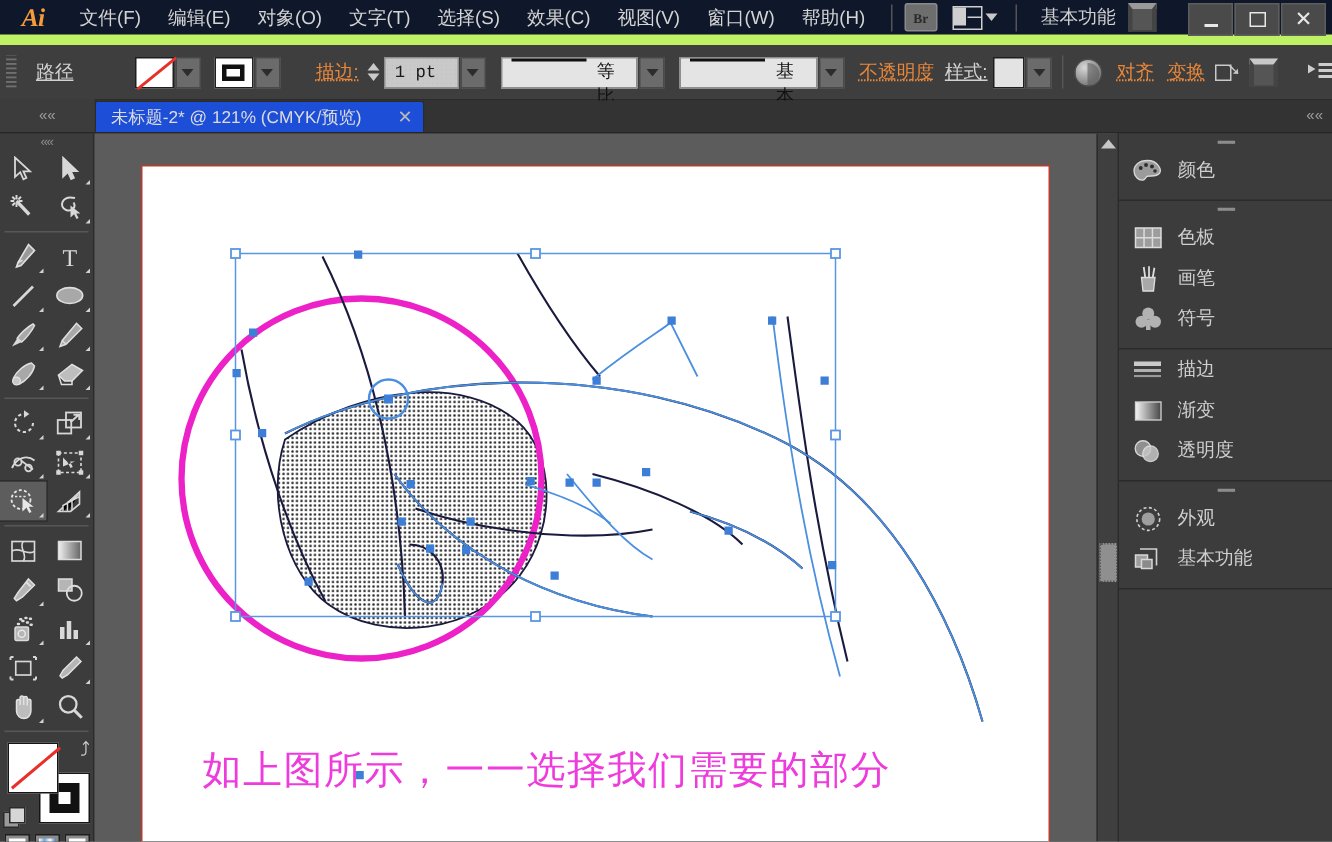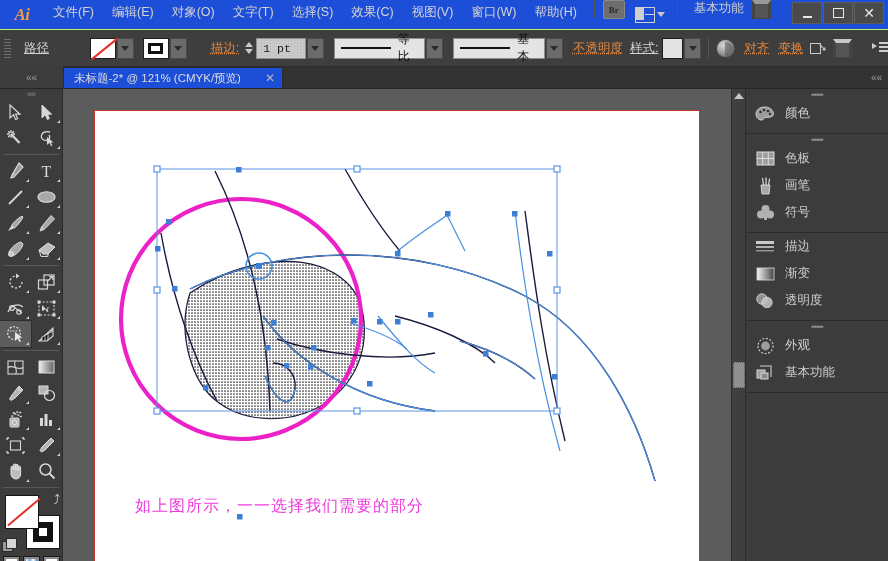--- a/index.html
+++ b/index.html
@@ -7,22 +7,22 @@
     width:888px; height:561px; overflow:hidden;
     background:#3c3c3c;
     font-family:"Liberation Sans","DejaVu Sans",sans-serif;
     -webkit-font-smoothing:none;
   }
   #app { position:relative; width:888px; height:561px; }
 
   
   .menubar {
     position:absolute; left:0; top:0; width:888px; height:30px;
-    background:#1d4ed8; border-bottom:1px solid #bef264;
-    display:flex; 
+    background:#0f172a; border-bottom:7px solid #bef264;
+    display:flex; align-items:center;
   }
   .ai-logo {
     width:44px; height:30px; display:flex; align-items:center; justify-content:center;
     color:#f59b3c; font-weight:bold; font-size:17px; font-style:italic;
     font-family:"Liberation Serif","DejaVu Serif",serif;
     letter-spacing:-0.5px;
   }
   .menu-item {
     color:#d4d4d4; font-size:12.5px; padding:4px 9px; white-space:nowrap;
     line-height:16px;
@@ -86,21 +86,21 @@
   .spin-dn { border-top:5px solid #c9c9c9; }
   .txt-field {
     height:21px; background:#c9c9c9; border:1px solid #8e8e8e; color:#1a1a1a;
     font-size:11.5px; font-family:"Liberation Mono","DejaVu Sans Mono",monospace;
     display:flex; align-items:center; padding:0 6px;
     background-image:radial-gradient(#b9b9b9 0.5px, transparent 0.6px);
     background-size:3px 3px;
   }
   .combo {
     height:21px; background:#e4e4e4; border:1px solid #8e8e8e; display:flex;
-    align-items:center; justify-content:flex-end; padding:0 6px; gap:7px;
+    justify-content:flex-end; padding:0 6px; gap:7px;
     color:#111; font-size:12px; position:relative;
   }
   .combo .line { width:58px; height:2px; background:#111; }
   .circle-btn {
     width:19px;height:19px;border-radius:50%;
     background:radial-gradient(circle at 35% 30%,#d7d7d7,#8d8d8d 60%,#6a6a6a);
     border:1px solid #4b4b4b; position:relative;
   }
   .circle-btn:after{content:"";position:absolute;left:8px;top:2px;width:8px;height:15px;background:#555;border-radius:0 8px 8px 0;opacity:.55;}
   .transform-ico { width:16px;height:13px;position:relative; }
@@ -167,21 +167,21 @@
     position:absolute; left:63px; top:89px; width:682px; height:472px;
     background:#5c5c5c; overflow:hidden;
   }
   .artboard{
     position:absolute; left:31px; top:21px; width:606px; height:470px;
     background:#fff; border:1.5px solid #c0392b;
   }
   .canvas-svg{position:absolute;left:0;top:0;}
   .caption{
     position:absolute; left:40px; top:385px; width:520px;
-    color:#ee3bdc; font-size:16px; letter-spacing:1px; white-space:nowrap;
+    color:#ee3bdc; font-size:26px; letter-spacing:1px; white-space:nowrap;
     font-family:"Liberation Serif","DejaVu Serif",serif;
   }
   .vscroll{position:absolute;right:0;top:0;width:14px;height:472px;background:#3f3f3f;border-left:1px solid #2c2c2c;}
   .vs-up{width:0;height:0;border-left:5px solid transparent;border-right:5px solid transparent;border-bottom:6px solid #c6c6c6;margin:4px auto 0;}
   .vs-thumb{position:absolute;left:1px;top:273px;width:12px;height:26px;background:#8f8f8f;border:1px dotted #5a5a5a;}
 
   
   .rightpanel{
     position:absolute; left:745px; top:89px; width:143px; height:472px;
     background:#3c3c3c; border-left:1px solid #2b2b2b;

